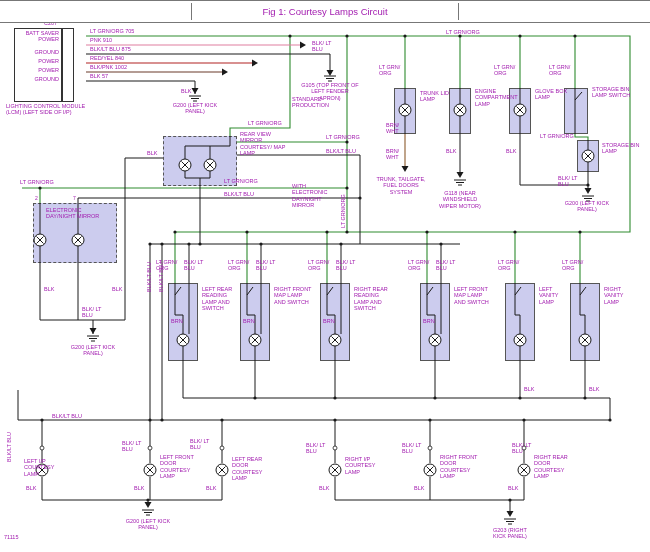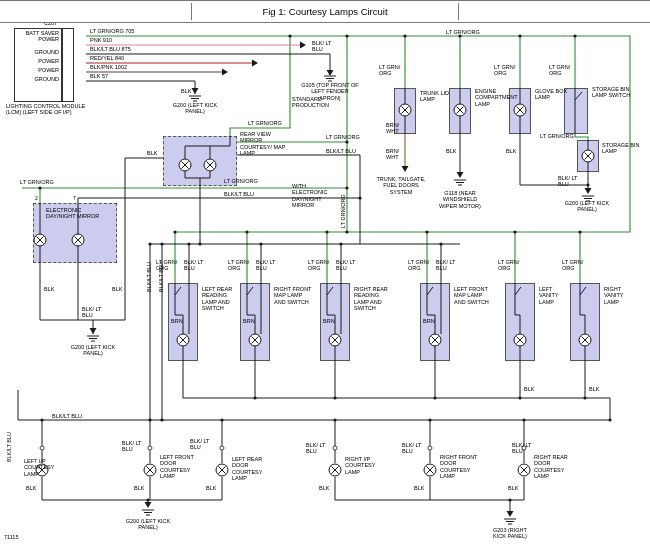--- a/index.html
+++ b/index.html
@@ -1,17 +1,17 @@
 <!DOCTYPE html>
 <html><head>
 <meta charset="utf-8">
 <style>
   html,body{margin:0;padding:0;background:#fff;}
   #stage{position:relative;width:650px;height:552px;background:#fff;overflow:hidden;
-         font-family:"Liberation Sans",sans-serif;color:#000000;}
+         font-family:"Liberation Sans",sans-serif;color:#a21caf;}
   #titlebar{position:absolute;left:0;top:0;width:650px;height:21px;border-top:1px solid #777;
             border-bottom:1px solid #777;display:flex;align-items:center;justify-content:center;z-index:4;background:#fff;}
   #titlebar span{font-size:9.5px;padding:3px 70px;border-left:1px solid #777;border-right:1px solid #777;}
   .cbox{position:absolute;background:#ccccee;border:1px solid #555;box-sizing:border-box;z-index:1;}
   .dash{border-style:dashed;}
   .wbox{position:absolute;background:#fff;border:1px solid #333;box-sizing:border-box;z-index:1;}
   svg#wires{position:absolute;left:0;top:0;z-index:2;pointer-events:none;}
   .lbl{position:absolute;font-size:5.5px;line-height:1.15;z-index:3;}
   .c{text-align:center;}
   .nw{white-space:nowrap;}

